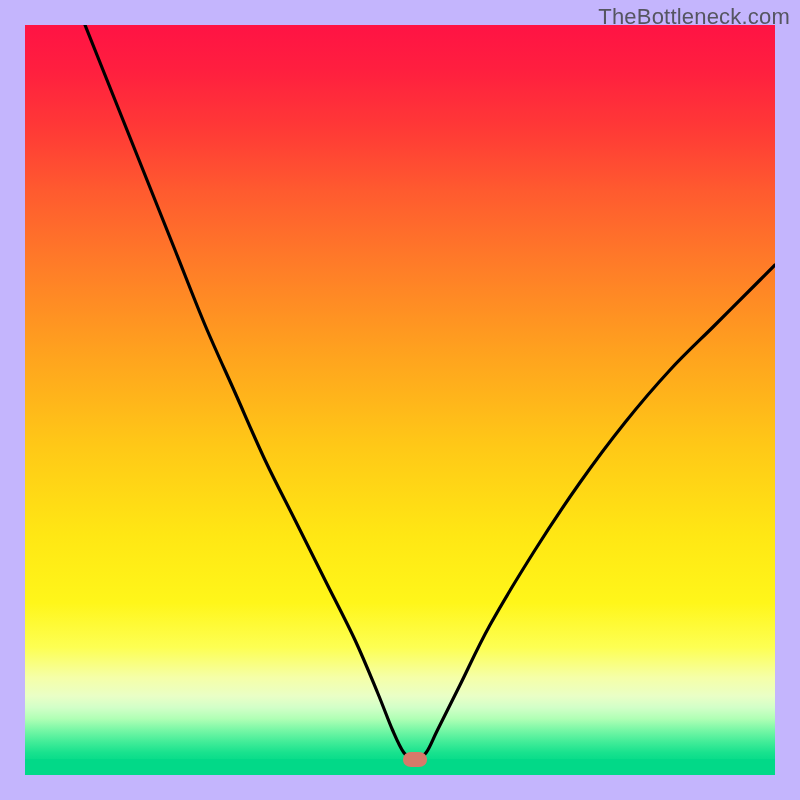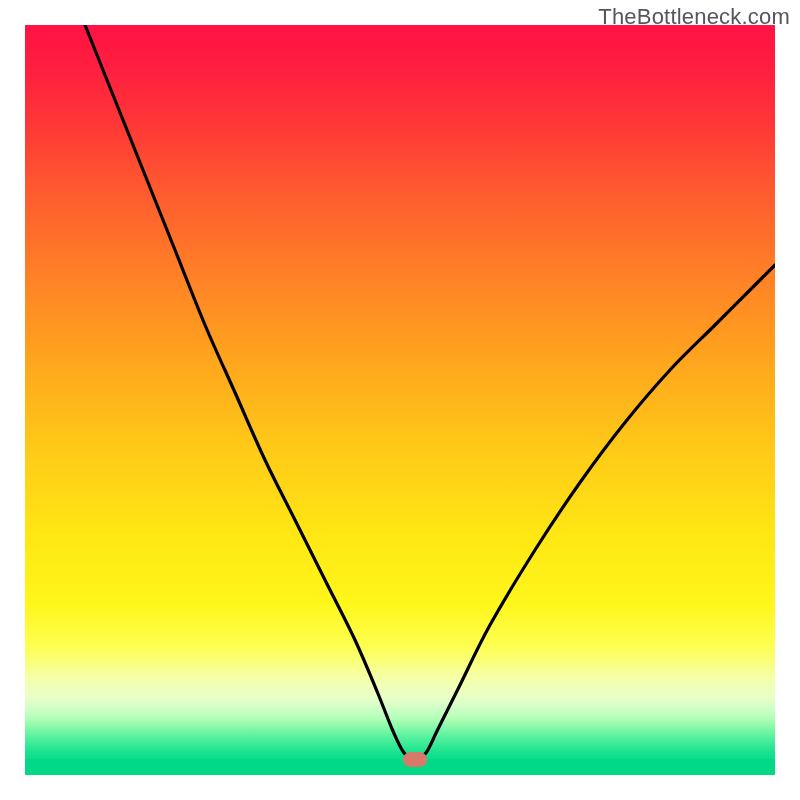--- a/index.html
+++ b/index.html
@@ -8,21 +8,21 @@
     width: 800px;
     height: 800px;
     background: #000;
     overflow: hidden;
     font-family: Arial, Helvetica, sans-serif;
   }
   .frame {
     position: relative;
     width: 800px;
     height: 800px;
-    background: #ffffff;
+    background: #c4b5fd;
   }
   .watermark {
     position: absolute;
     top: 4px;
     right: 10px;
     color: #555560;
     font-size: 22px;
     font-weight: 500;
     letter-spacing: 0.2px;
     z-index: 50;

